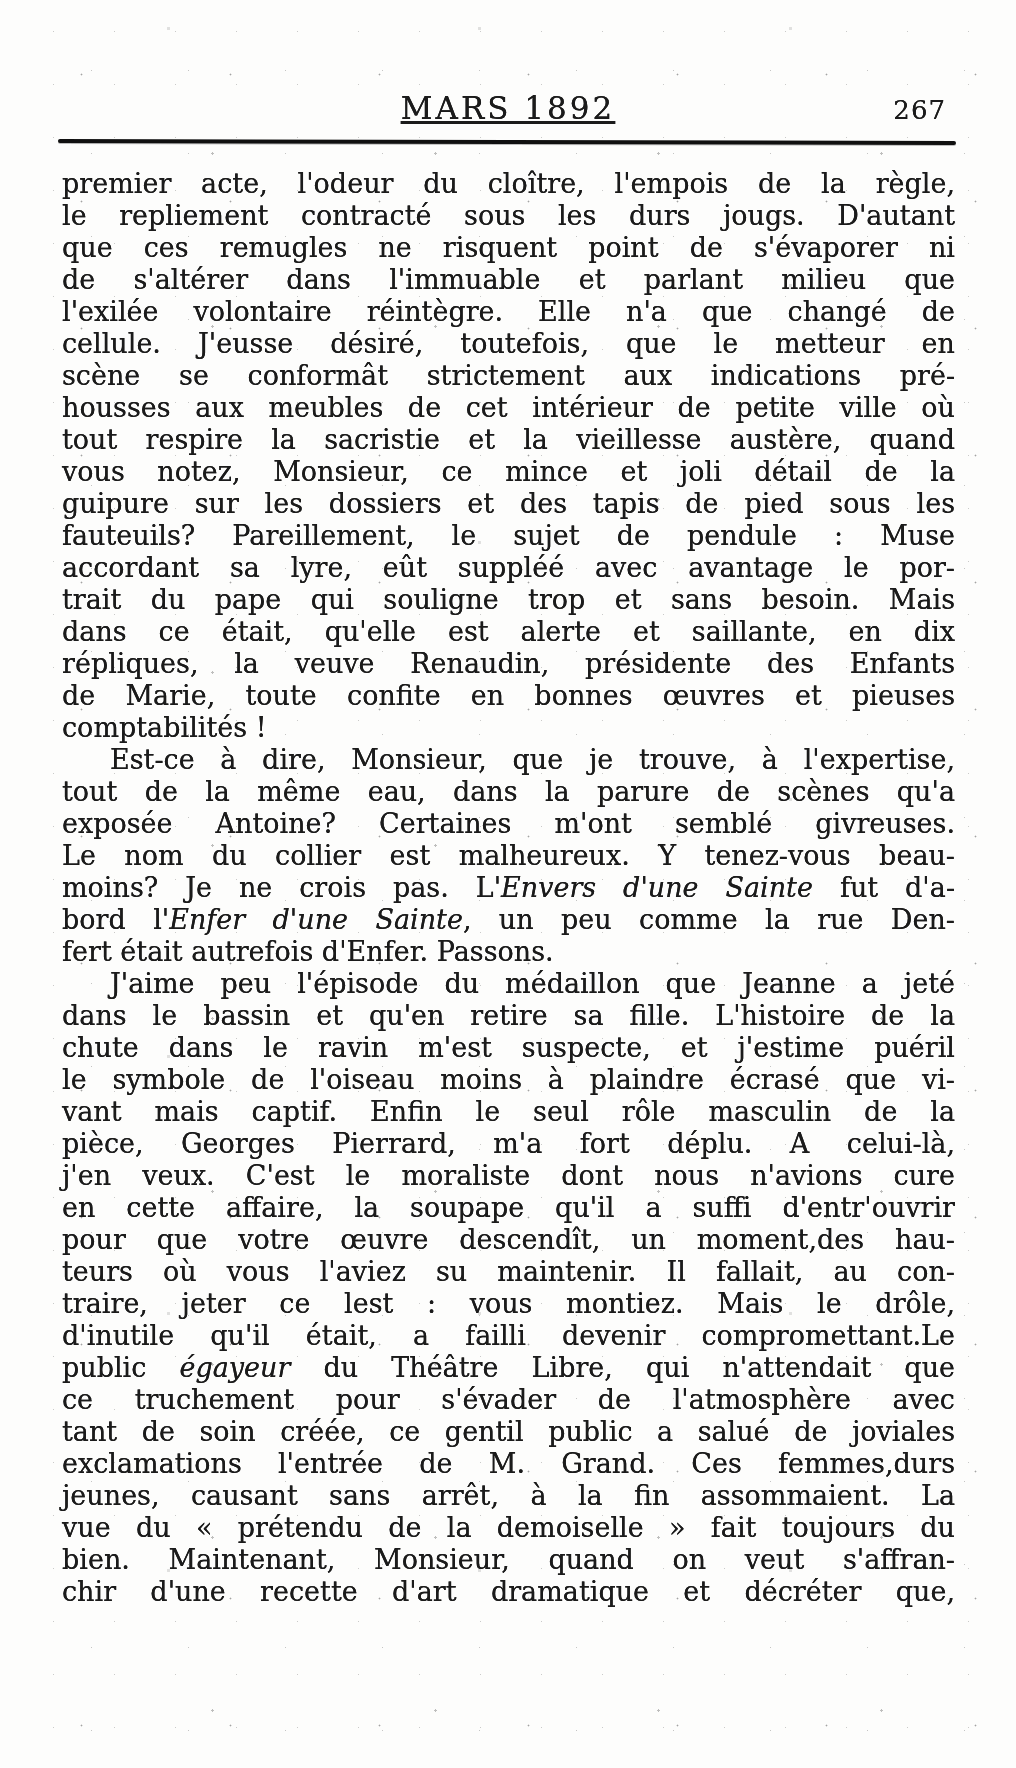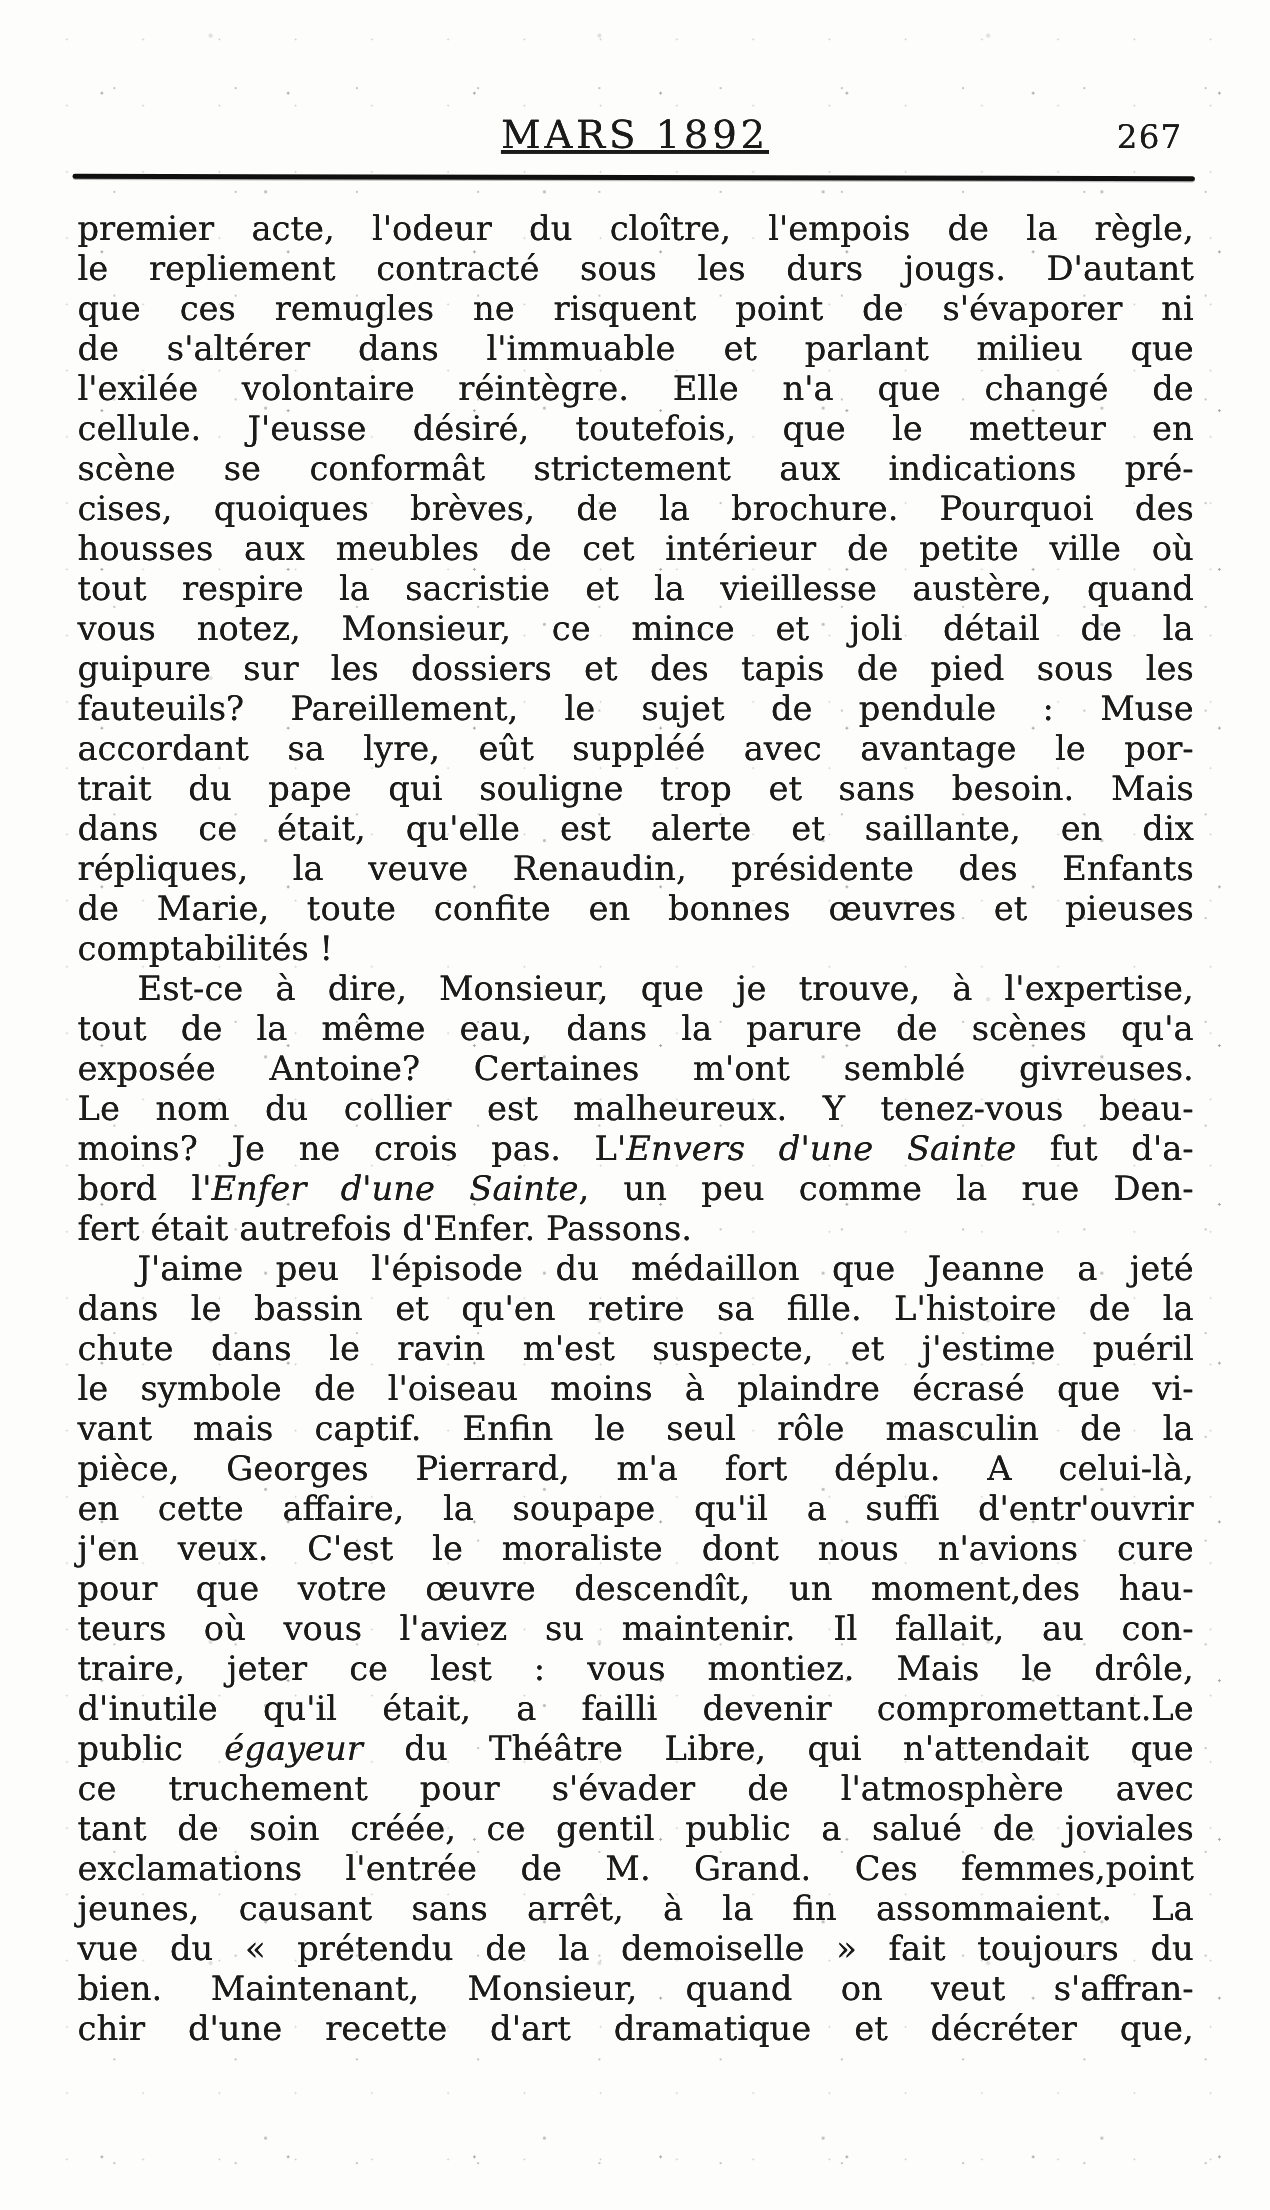--- a/index.html
+++ b/index.html
@@ -59,21 +59,20 @@
   </header>
   <div class="header-rule"></div>
   <main class="page-body">
       <div class="line"><span>premier acte, l'odeur du cloître, l'empois de la règle,</span></div>
       <div class="line"><span>le repliement contracté sous les durs jougs. D'autant</span></div>
       <div class="line"><span>que ces remugles ne risquent point de s'évaporer ni</span></div>
       <div class="line"><span>de s'altérer dans l'immuable et parlant milieu que</span></div>
       <div class="line"><span>l'exilée volontaire réintègre. Elle n'a que changé de</span></div>
       <div class="line"><span>cellule. J'eusse désiré, toutefois, que le metteur en</span></div>
       <div class="line"><span>scène se conformât strictement aux indications pré-</span></div>
-      <div class="line"><span>cises, quoiques brèves, de la brochure. Pourquoi des</span></div>
       <div class="line"><span>housses aux meubles de cet intérieur de petite ville où</span></div>
       <div class="line"><span>tout respire la sacristie et la vieillesse austère, quand</span></div>
       <div class="line"><span>vous notez, Monsieur, ce mince et joli détail de la</span></div>
       <div class="line"><span>guipure sur les dossiers et des tapis de pied sous les</span></div>
       <div class="line"><span>fauteuils? Pareillement, le sujet de pendule : Muse</span></div>
       <div class="line"><span>accordant sa lyre, eût suppléé avec avantage le por-</span></div>
       <div class="line"><span>trait du pape qui souligne trop et sans besoin. Mais</span></div>
       <div class="line"><span>dans ce était, qu'elle est alerte et saillante, en dix</span></div>
       <div class="line"><span>répliques, la veuve Renaudin, présidente des Enfants</span></div>
       <div class="line"><span>de Marie, toute confite en bonnes œuvres et pieuses</span></div>
@@ -84,28 +83,28 @@
       <div class="line"><span>Le nom du collier est malheureux. Y tenez-vous beau-</span></div>
       <div class="line"><span>moins? Je ne crois pas. L'</span><i>Envers d'une Sainte</i><span> fut d'a-</span></div>
       <div class="line"><span>bord l'</span><i>Enfer d'une Sainte</i><span>, un peu comme la rue Den-</span></div>
       <div class="line last"><span>fert était autrefois d'Enfer. Passons.</span></div>
       <div class="line indent"><span>J'aime peu l'épisode du médaillon que Jeanne a jeté</span></div>
       <div class="line"><span>dans le bassin et qu'en retire sa fille. L'histoire de la</span></div>
       <div class="line"><span>chute dans le ravin m'est suspecte, et j'estime puéril</span></div>
       <div class="line"><span>le symbole de l'oiseau moins à plaindre écrasé que vi-</span></div>
       <div class="line"><span>vant mais captif. Enfin le seul rôle masculin de la</span></div>
       <div class="line"><span>pièce, Georges Pierrard, m'a fort déplu. A celui-là,</span></div>
+      <div class="line"><span>j'en veux. C'est le moraliste dont nous n'avions cure</span></div>
       <div class="line"><span>en cette affaire, la soupape qu'il a suffi d'entr'ouvrir</span></div>
-      <div class="line"><span>j'en veux. C'est le moraliste dont nous n'avions cure</span></div>
       <div class="line"><span>pour que votre œuvre descendît, un moment,des hau-</span></div>
       <div class="line"><span>teurs où vous l'aviez su maintenir. Il fallait, au con-</span></div>
       <div class="line"><span>traire, jeter ce lest : vous montiez. Mais le drôle,</span></div>
       <div class="line"><span>d'inutile qu'il était, a failli devenir compromettant.Le</span></div>
       <div class="line"><span>public </span><i>égayeur</i><span> du Théâtre Libre, qui n'attendait que</span></div>
       <div class="line"><span>ce truchement pour s'évader de l'atmosphère avec</span></div>
       <div class="line"><span>tant de soin créée, ce gentil public a salué de joviales</span></div>
-      <div class="line"><span>exclamations l'entrée de M. Grand. Ces femmes,point</span></div>
+      <div class="line"><span>exclamations l'entrée de M. Grand. Ces femmes,durs</span></div>
       <div class="line"><span>jeunes, causant sans arrêt, à la fin assommaient. La</span></div>
       <div class="line"><span>vue du « prétendu de la demoiselle » fait toujours du</span></div>
       <div class="line"><span>bien. Maintenant, Monsieur, quand on veut s'affran-</span></div>
       <div class="line"><span>chir d'une recette d'art dramatique et décréter que,</span></div>
     </main>
 </div>
 
 </body></html>

